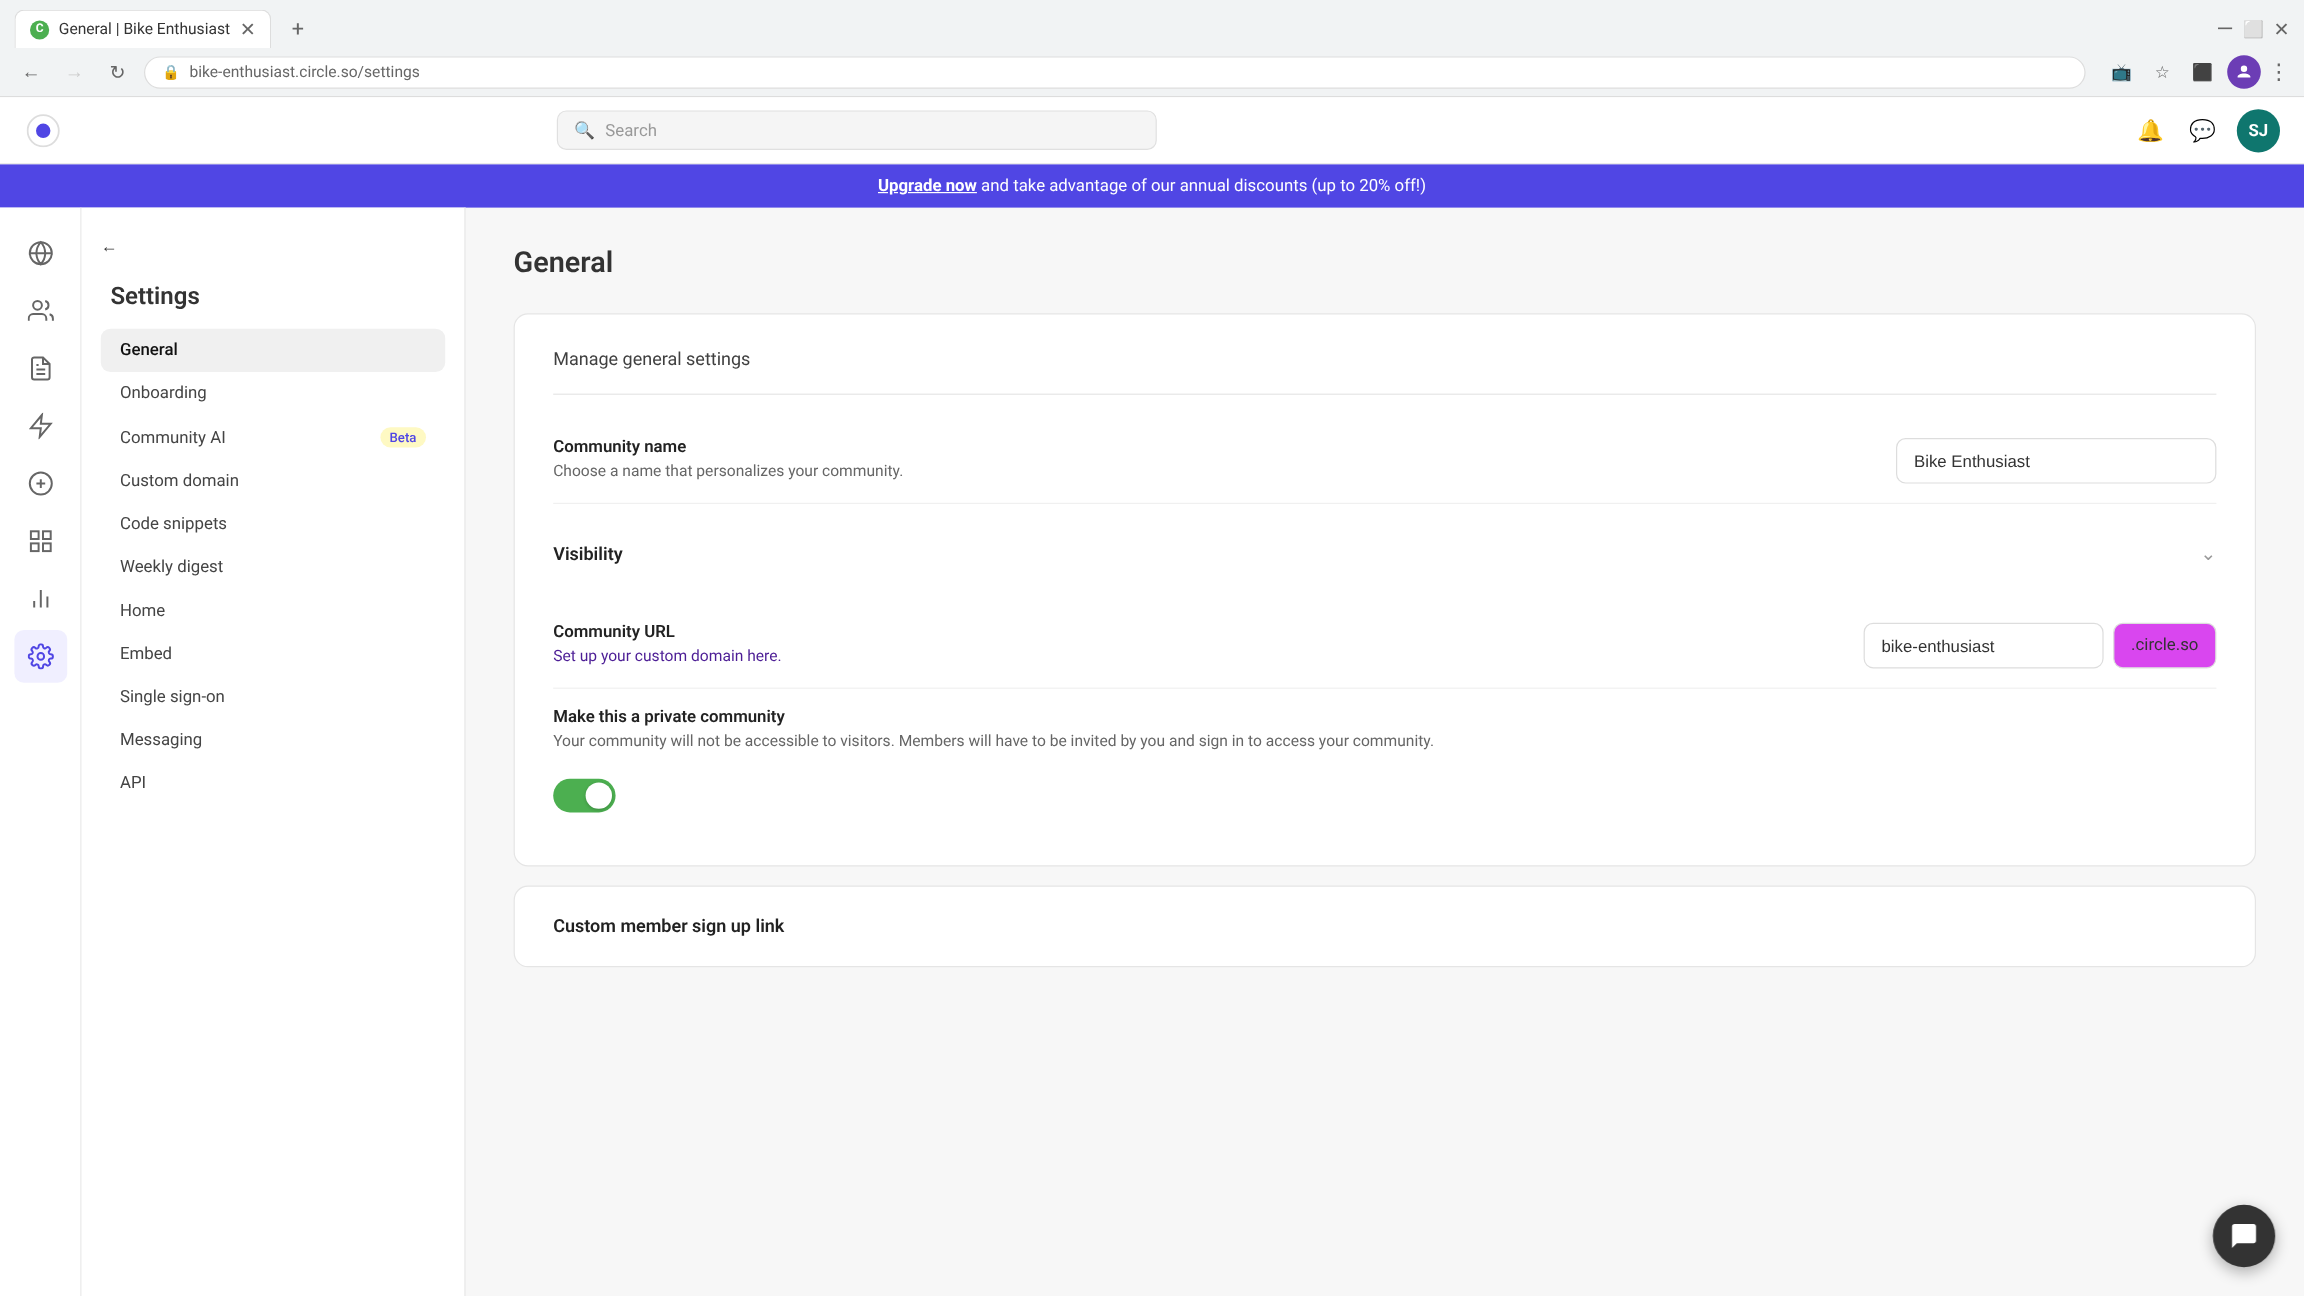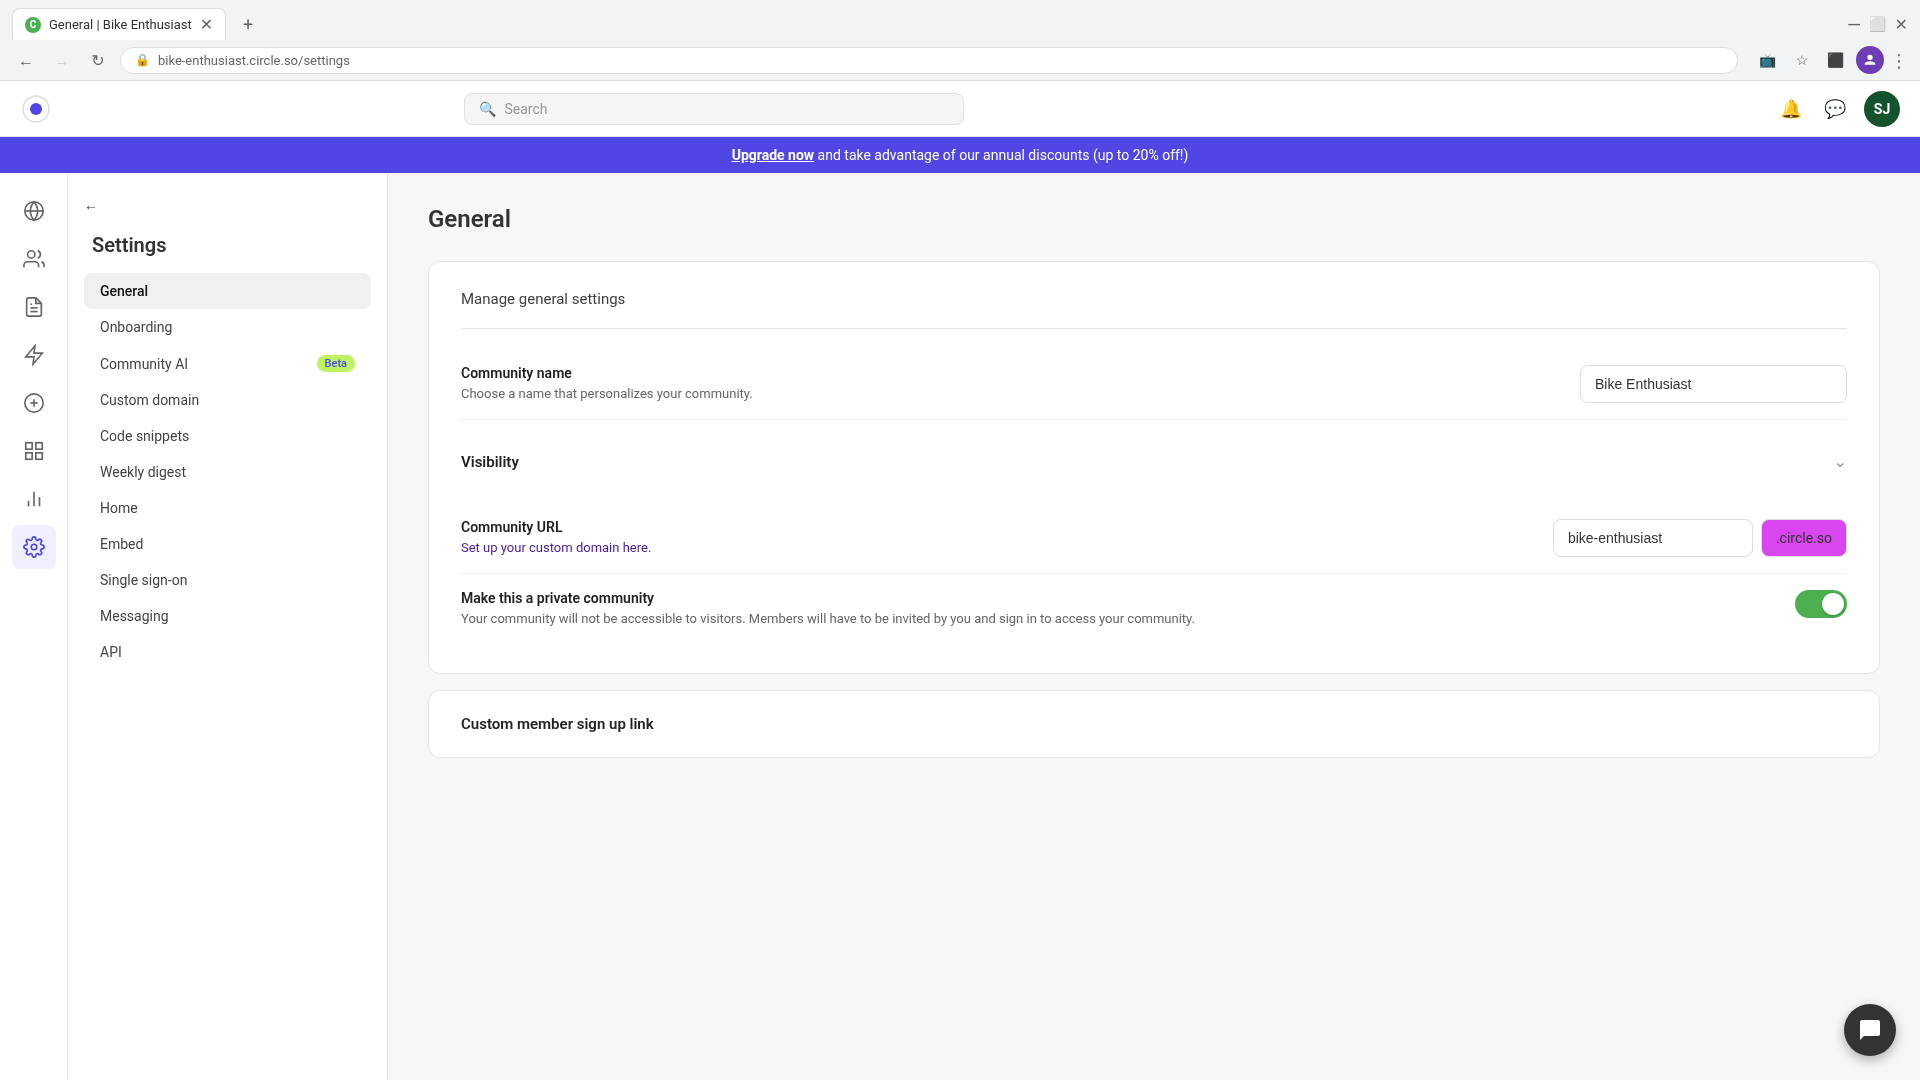--- a/index.html
+++ b/index.html
@@ -22,53 +22,53 @@
     .browser-action-btn { width: 28px; height: 28px; display: flex; align-items: center; justify-content: center; cursor: pointer; color: #666; font-size: 14px; }
     .browser-incognito { background: #6c3db5; color: white; border-radius: 50%; width: 28px; height: 28px; display: flex; align-items: center; justify-content: center; font-size: 12px; }
     .browser-menu { font-size: 18px; color: #666; cursor: pointer; }
 
     
     .app-header { background: white; border-bottom: 1px solid #e5e5e5; display: flex; align-items: center; padding: 0 20px; height: 56px; gap: 12px; }
     .app-logo { width: 32px; height: 32px; display: flex; align-items: center; justify-content: center; }
     .search-bar { flex: 1; max-width: 500px; margin: 0 auto; display: flex; align-items: center; background: #f5f5f5; border: 1px solid #e0e0e0; border-radius: 8px; padding: 7px 14px; gap: 8px; color: #999; }
     .header-right { display: flex; align-items: center; gap: 12px; margin-left: auto; }
     .header-icon-btn { width: 32px; height: 32px; display: flex; align-items: center; justify-content: center; cursor: pointer; color: #666; font-size: 18px; }
-    .avatar { width: 36px; height: 36px; background: #14532d; border-radius: 50%; display: flex; align-items: center; justify-content: center; color: white; font-weight: bold; font-size: 14px; cursor: pointer; }
+    .avatar { width: 36px; height: 36px; background: #0f766e; border-radius: 50%; display: flex; align-items: center; justify-content: center; color: white; font-weight: bold; font-size: 14px; cursor: pointer; }
 
     
     .promo-banner { background: #5046e4; color: white; text-align: center; padding: 10px; font-size: 14px; }
     .promo-banner a { color: white; text-decoration: underline; font-weight: bold; cursor: pointer; }
 
     
     .main-layout { display: flex; height: calc(1080px - 56px - 40px - 36px); }
 
     
     .icon-sidebar { width: 68px; background: white; border-right: 1px solid #e5e5e5; display: flex; flex-direction: column; align-items: center; padding: 16px 0; gap: 4px; }
     .icon-sidebar-item { width: 44px; height: 44px; display: flex; align-items: center; justify-content: center; border-radius: 8px; cursor: pointer; color: #666; font-size: 20px; }
     .icon-sidebar-item.settings-active { background: #f0efff; color: #5046e4; }
 
     
     .settings-sidebar { width: 320px; background: white; border-right: 1px solid #e5e5e5; padding: 24px 16px; }
     .settings-back { display: flex; align-items: center; gap: 8px; margin-bottom: 20px; cursor: pointer; color: #333; font-size: 14px; }
     .settings-title { font-size: 20px; font-weight: 600; margin-bottom: 16px; padding-left: 8px; }
     .settings-nav-item { padding: 10px 16px; border-radius: 8px; cursor: pointer; font-size: 14px; color: #444; display: flex; align-items: center; justify-content: space-between; }
     .settings-nav-item.active { background: #f0f0f0; font-weight: 500; color: #111; }
-    .beta-badge { background: #bef264; color: #5046e4; font-size: 11px; padding: 2px 8px; border-radius: 10px; font-weight: 500; }
+    .beta-badge { background: #fef9c3; color: #5046e4; font-size: 11px; padding: 2px 8px; border-radius: 10px; font-weight: 500; }
 
     
     .main-content { flex: 1; overflow-y: auto; padding: 32px 40px; }
     .page-title { font-size: 24px; font-weight: 600; margin-bottom: 28px; }
 
     
     .settings-card { background: white; border: 1px solid #e5e5e5; border-radius: 12px; padding: 28px 32px; margin-bottom: 16px; }
     .card-section-title { font-size: 15px; font-weight: 400; margin-bottom: 12px; color: #404040; }
     .divider { border: none; border-top: 1px solid #e5e5e5; margin: 20px 0; }
 
     .form-row { display: flex; align-items: flex-start; gap: 20px; padding: 16px 0; }
-    .form-row + .form-row { border-top: 1px solid #f0f0f0; }
+    .form-row + .form-row { border-top: 1px solid #f0f0f0; flex-direction: column; }
     .form-label-group { flex: 1; }
     .form-label { font-size: 14px; font-weight: 600; color: #222; margin-bottom: 4px; }
     .form-description { font-size: 13px; color: #666; line-height: 1.4; }
     .form-description a { color: #4c1d95; text-decoration: none; }
     .form-input { width: 267px; padding: 10px 14px; border: 1px solid #ddd; border-radius: 8px; font-size: 14px; color: #333; background: white; }
 
     
     .url-input-group { display: flex; align-items: center; gap: 8px; }
     .url-input-main { width: 200px; padding: 10px 14px; border: 1px solid #ddd; border-radius: 8px; font-size: 14px; color: #333; background: white; }
     .url-suffix { padding: 10px 14px; border: 1px solid #ddd; border-radius: 8px; font-size: 14px; color: #333; background: #d946ef; }

